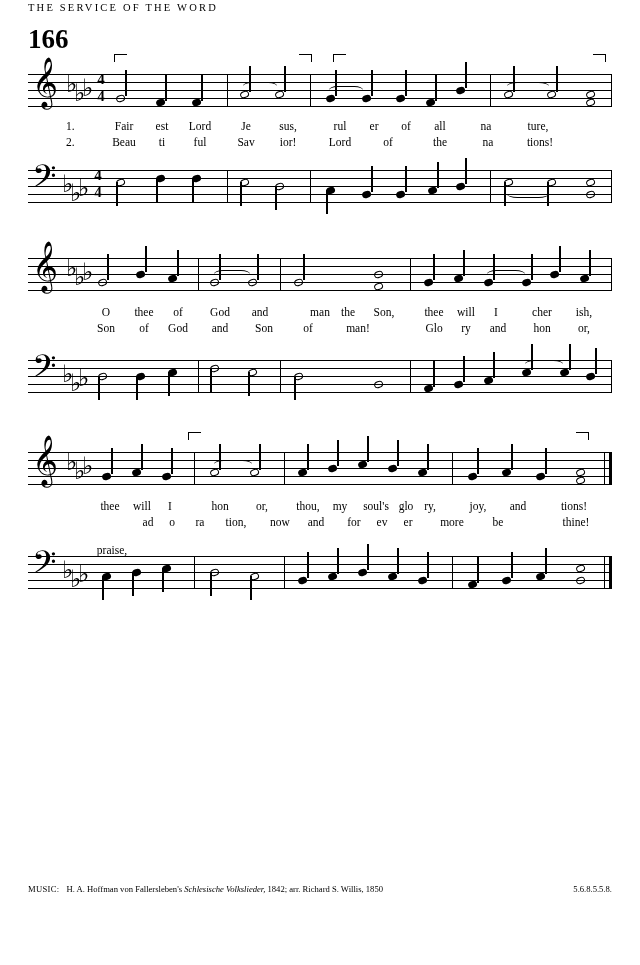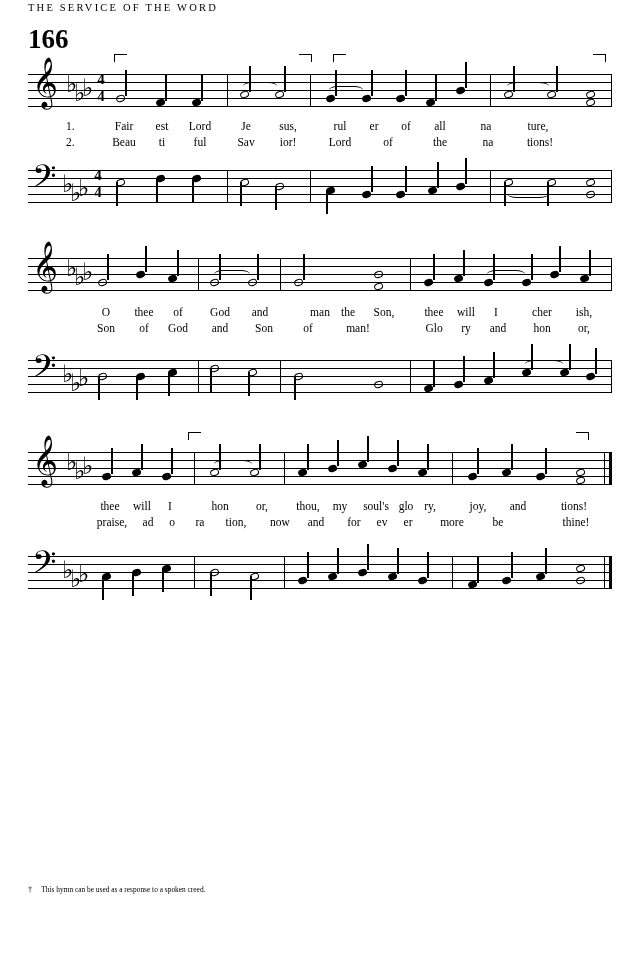--- a/index.html
+++ b/index.html
@@ -564,21 +564,21 @@
   <span class="word" style="left:280px;">thou,</span>
   <span class="word" style="left:312px;">my</span>
   <span class="word" style="left:348px;">soul's</span>
   <span class="word" style="left:378px;">glo</span>
   <span class="word" style="left:402px;">ry,</span>
   <span class="word" style="left:450px;">joy,</span>
   <span class="word" style="left:490px;">and</span>
   <span class="word" style="left:546px;">tions!</span>
 </div>
 <div class="lyric-line" style="top:516px;">
-  <span class="word" style="left:84px;">praise,</span>
+  <span class="word" style="left:84px;margin-top:28px;">praise,</span>
   <span class="word" style="left:120px;">ad</span>
   <span class="word" style="left:144px;">o</span>
   <span class="word" style="left:172px;">ra</span>
   <span class="word" style="left:208px;">tion,</span>
   <span class="word" style="left:252px;">now</span>
   <span class="word" style="left:288px;">and</span>
   <span class="word" style="left:326px;">for</span>
   <span class="word" style="left:354px;">ev</span>
   <span class="word" style="left:380px;">er</span>
   <span class="word" style="left:424px;">more</span>
@@ -638,16 +638,17 @@
     <div class="note hollow" style="left:548px; top:9px;"></div>
     <div class="note hollow" style="left:548px; top:21px;"></div>
 
     <div class="barline" style="left:576px;"></div>
     <div class="barline final" style="left:581px;"></div>
   </div>
 </div>
 
 <div class="footer" style="top:884px;">
   <div class="row">
-    <span class="dagger">†</span>
-    <span class="tiny" style="margin-left:7px;">This hymn can be used as a response to a spoken creed.</span>
+    <span class="lbl">MUSIC:</span>
+    <span style="margin-left:5px;">H. A. Hoffman von Fallersleben's </span><span class="ital">Schlesische Volkslieder,</span><span> 1842; arr. Richard S. Willis, 1850</span>
+    <span class="right">5.6.8.5.5.8.</span>
   </div>
 </div>
 
 </body></html>

